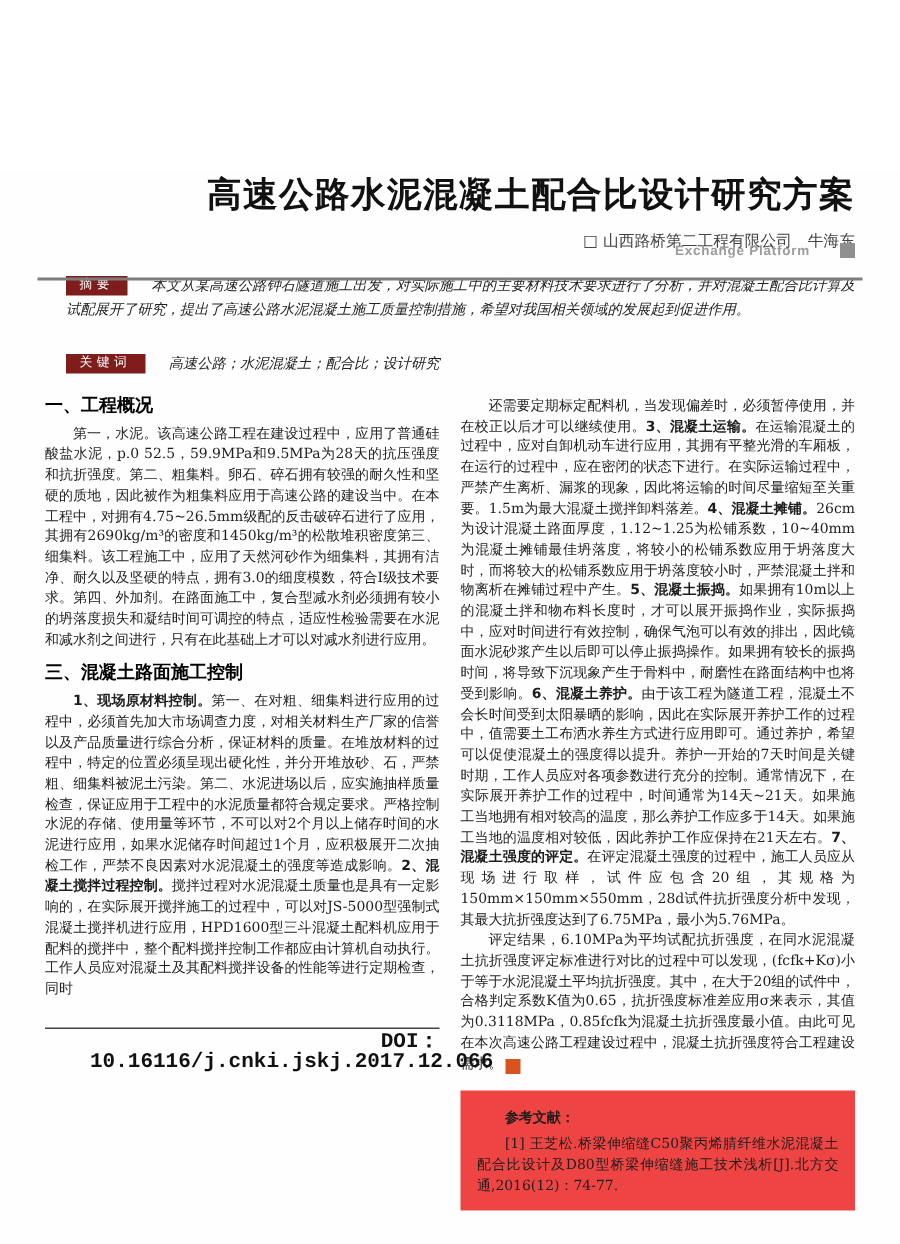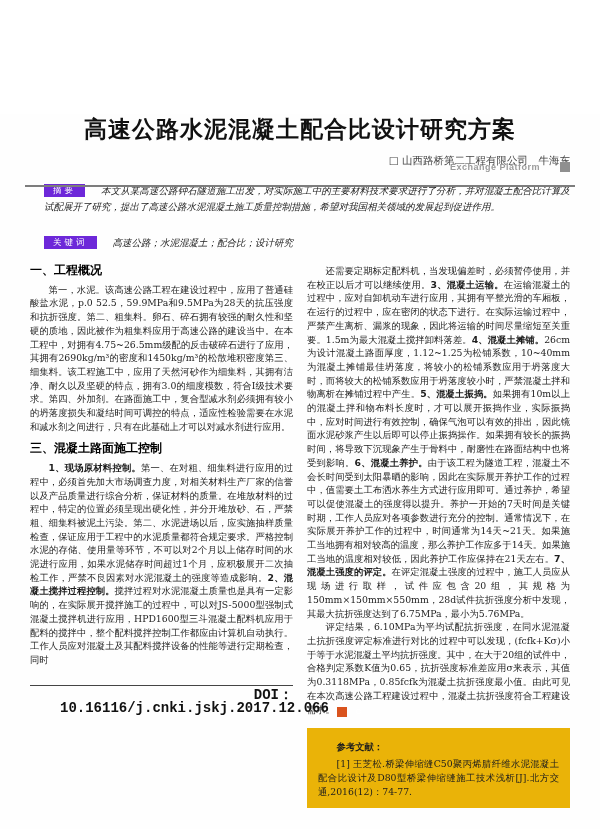--- a/index.html
+++ b/index.html
@@ -6,43 +6,43 @@
   body{width:600px;height:829px;background:#ffffff;font-family:"DejaVu Sans",sans-serif;color:#222;overflow:hidden;}
   .page{position:relative;width:600px;height:829px;background:#fefefe;}
 
   
   .topbar{position:absolute;top:48px;right:30px;display:flex;align-items:center;gap:20px;}
   .platform-label{font-size:9px;font-weight:bold;color:#9b9b9b;letter-spacing:.5px;font-family:"Liberation Sans",sans-serif;}
   .platform-square{width:10px;height:10px;background:#8f8f8f;}
   .header-rule{position:absolute;top:71px;left:25px;right:25px;height:2px;background:#7d7d7d;}
 
   
-  .title{margin:114px 30px 0;text-align:center;font-size:23px;font-weight:bold;letter-spacing:1px;color:#111;}
+  .title{margin:114px 30px 0;text-align:right;font-size:23px;font-weight:bold;letter-spacing:1px;color:#111;}
   .authors{margin:9px 30px 0;text-align:right;padding-left:170px;font-size:10.5px;color:#444;font-family:"DejaVu Serif",serif;}
 
   
   .meta{margin:15px 30px 0;}
   .meta-para{font-size:9.5px;line-height:16px;text-align:justify;padding-left:14px;margin:0;
              font-family:"DejaVu Serif",serif;font-style:italic;color:#222;}
   .meta-para + .meta-para{margin-top:20px;}
-  .badge{display:inline-block;background:#6d28d9;color:#fff;font-style:normal;font-family:"DejaVu Sans",sans-serif;
+  .badge{display:inline-block;background:#7f1d1d;color:#fff;font-style:normal;font-family:"DejaVu Sans",sans-serif;
          font-size:8.5px;line-height:13px;padding:0 9px;margin-right:16px;letter-spacing:3px;vertical-align:1px;}
 
   
   .columns{display:flex;gap:14px;margin:13px 30px 0;}
   .col{width:263px;font-size:9.3px;line-height:13.7px;text-align:justify;font-family:"DejaVu Serif",serif;color:#1d1d1d;}
   .sec-heading{font-size:12px;font-weight:bold;margin:9px 0 5px;text-align:left;font-family:"DejaVu Sans",sans-serif;color:#000;}
   .sec-heading.first{margin-top:0;}
   .col p{margin:0;text-indent:2em;}
   .underlined{border-bottom:1px solid #444;padding-bottom:18px;}
   .doi-line{margin-top:3px;text-align:right;padding-left:30px;font-size:14px;font-weight:bold;
             font-family:Liberation Mono, monospace;color:#111;}
 
   
-  .refs{background:#eab308;margin-top:11px;padding:9px 11px;}
+  .refs{background:#ef4444;margin-top:11px;padding:9px 11px;}
   .refs-heading{font-weight:bold;font-size:9.5px;margin:0;text-indent:0;}
   .refs p{margin:3px 0 0;text-indent:2em;font-size:9.3px;line-height:14px;}
   .end-marker{display:inline-block;width:10px;height:10px;background:#d9531e;color:#fff;font-size:8px;line-height:10px;
               text-align:center;font-family:"Liberation Sans",sans-serif;font-weight:bold;margin-left:2px;vertical-align:-1px;font-style:normal;}
 </style>
 </head>
 <body>
 
 <div class="page">
 

